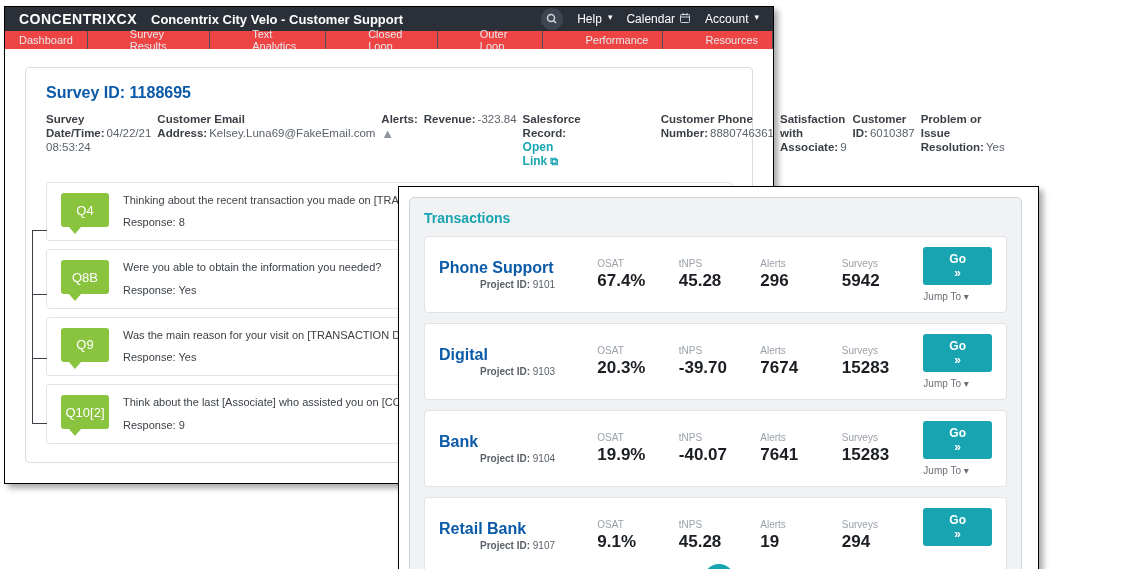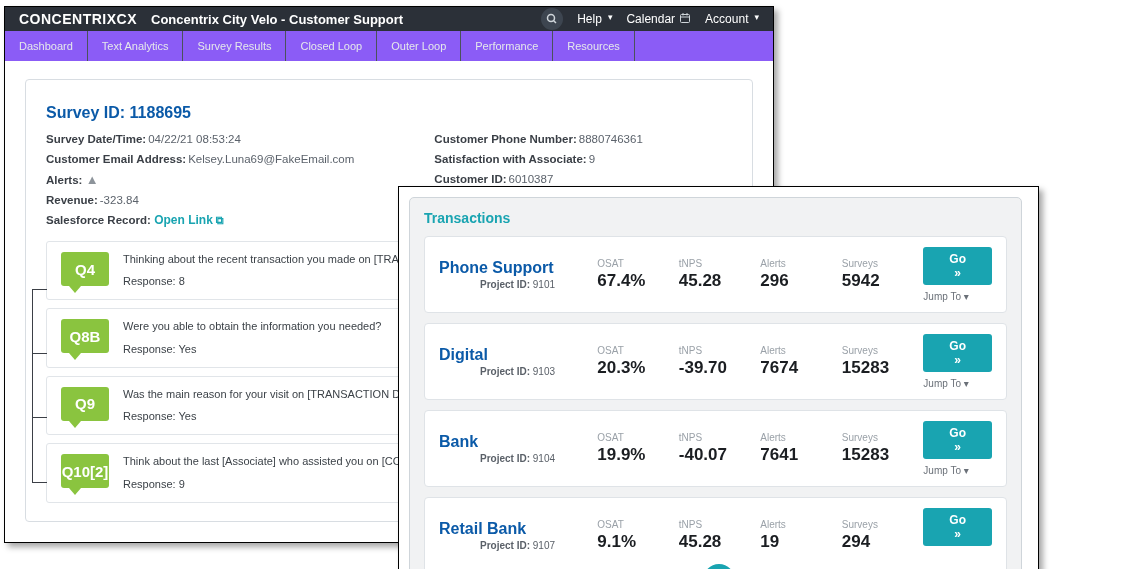--- a/index.html
+++ b/index.html
@@ -40,74 +40,75 @@
     font-size: 12px;
   }
   .hdr-icon {
     width: 22px; height: 22px; border-radius: 50%;
     background: #3d4550; display: flex; align-items: center; justify-content: center;
     font-size: 12px;
   }
   .hdr-item { display: flex; gap: 4px; cursor: pointer; }
   .caret { font-size: 9px; margin-left: 2px; }
   .w1-nav {
-    background: #8b5cf6;
-    display: flex;
-    height: 30px;
+    background: #ef4444;
+    display: flex;
+    height: 18px;
+    gap: 28px;
   }
   .w1-nav-item {
     color: #e5e8eb;
     font-size: 11px;
     padding: 0 14px;
     display: flex;
     align-items: center;
     border-right: 1px solid #4a525b;
     cursor: pointer;
   }
   .w1-body { padding: 18px 20px 20px 20px; background: #fff; }
   .survey-card {
     border: 1px solid #d8dde2;
     border-radius: 4px;
-    padding: 24px 20px 18px 20px;
+    padding: 16px 20px 18px 20px;
   }
   .survey-id {
     color: #0b5aa8;
     font-size: 16px;
     font-weight: 700;
     margin-bottom: 10px;
   }
   .meta-grid {
     display: flex;
     gap: 80px;
     font-size: 12px;
     color: #333;
     margin-bottom: 6px;
   }
-  .meta-col { display: flex; flex-direction: column; gap: 6px; }
+  .meta-col { display: flex; flex-direction: row; gap: 6px; }
   .meta-label { font-weight: 600; color: #3a3f46; font-size: 11.5px; }
   .meta-val { color: #5b626b; font-size: 11.5px; margin-left: 2px; }
   .link-teal { color: #19a4b1; font-weight: 600; cursor: pointer; }
   .alert-ico { color: #8d949b; font-size: 13px; }
   .ext-icon { font-size: 11px; margin-left: 3px; }
 
   .qa-list { margin-top: 14px; display: flex; flex-direction: column; gap: 8px; position: relative; }
   .qa-item {
     border: 1px solid #e1e5e9;
     border-radius: 3px;
     display: flex;
     padding: 10px 14px 12px 14px;
     gap: 14px;
     align-items: flex-start;
     background: #fff;
   }
   .q-badge {
     background: #8ac43f;
     color: #fff;
-    font-weight: 700;
-    font-size: 15px;
+    font-weight: 400;
+    font-size: 13px;
     width: 48px;
     height: 34px;
     border-radius: 3px;
     display: flex;
     align-items: center;
     justify-content: center;
     position: relative;
     flex-shrink: 0;
   }
   .q-badge::after {
@@ -251,22 +252,22 @@
         </span>
       </span>
       <span class="hdr-item">
         <span>Account</span>
           <span class="caret">▾</span>
       </span>
     </div>
   </div>
   <div class="w1-nav">
     <div class="w1-nav-item">Dashboard</div>
+    <div class="w1-nav-item">Survey Results</div>
     <div class="w1-nav-item">Text Analytics</div>
-    <div class="w1-nav-item">Survey Results</div>
     <div class="w1-nav-item">Closed Loop</div>
     <div class="w1-nav-item">Outer Loop</div>
     <div class="w1-nav-item">Performance</div>
     <div class="w1-nav-item">Resources</div>
   </div>
 
   <div class="w1-body">
     <div class="survey-card">
       <div class="survey-id">Survey ID: 1188695</div>
       <div class="meta-grid">

